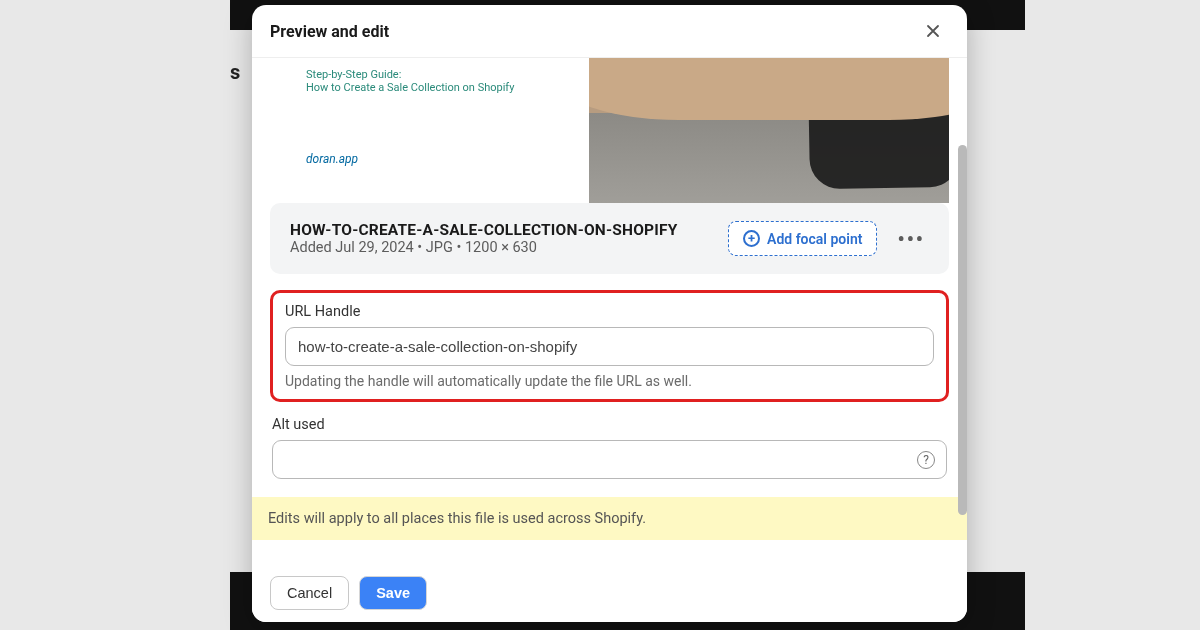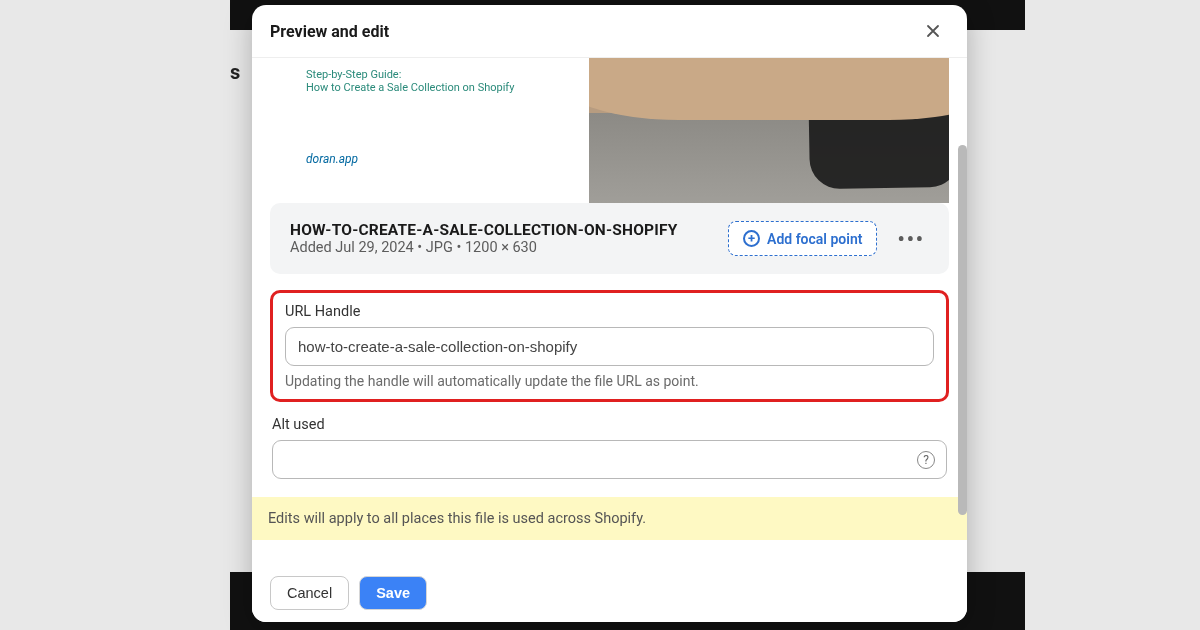--- a/index.html
+++ b/index.html
@@ -294,21 +294,21 @@
         <span>Add focal point</span>
       </div>
       <div class="more-btn">
         <span>•••</span>
       </div>
     </div>
 
     <div class="highlight-box">
       <div class="field-label">URL Handle</div>
       <input class="text-input" type="text" value="how-to-create-a-sale-collection-on-shopify" style="">
-      <div class="help-text">Updating the handle will automatically update the file URL as point.</div>
+      <div class="help-text">Updating the handle will automatically update the file URL as well.</div>
     </div>
 
     <div class="section">
       <div class="field-label">Alt used</div>
       <div class="alt-wrap">
         <input class="text-input" type="text" value="" style="">
         <div class="help-icon">
           <span>?</span>
         </div>
       </div>

